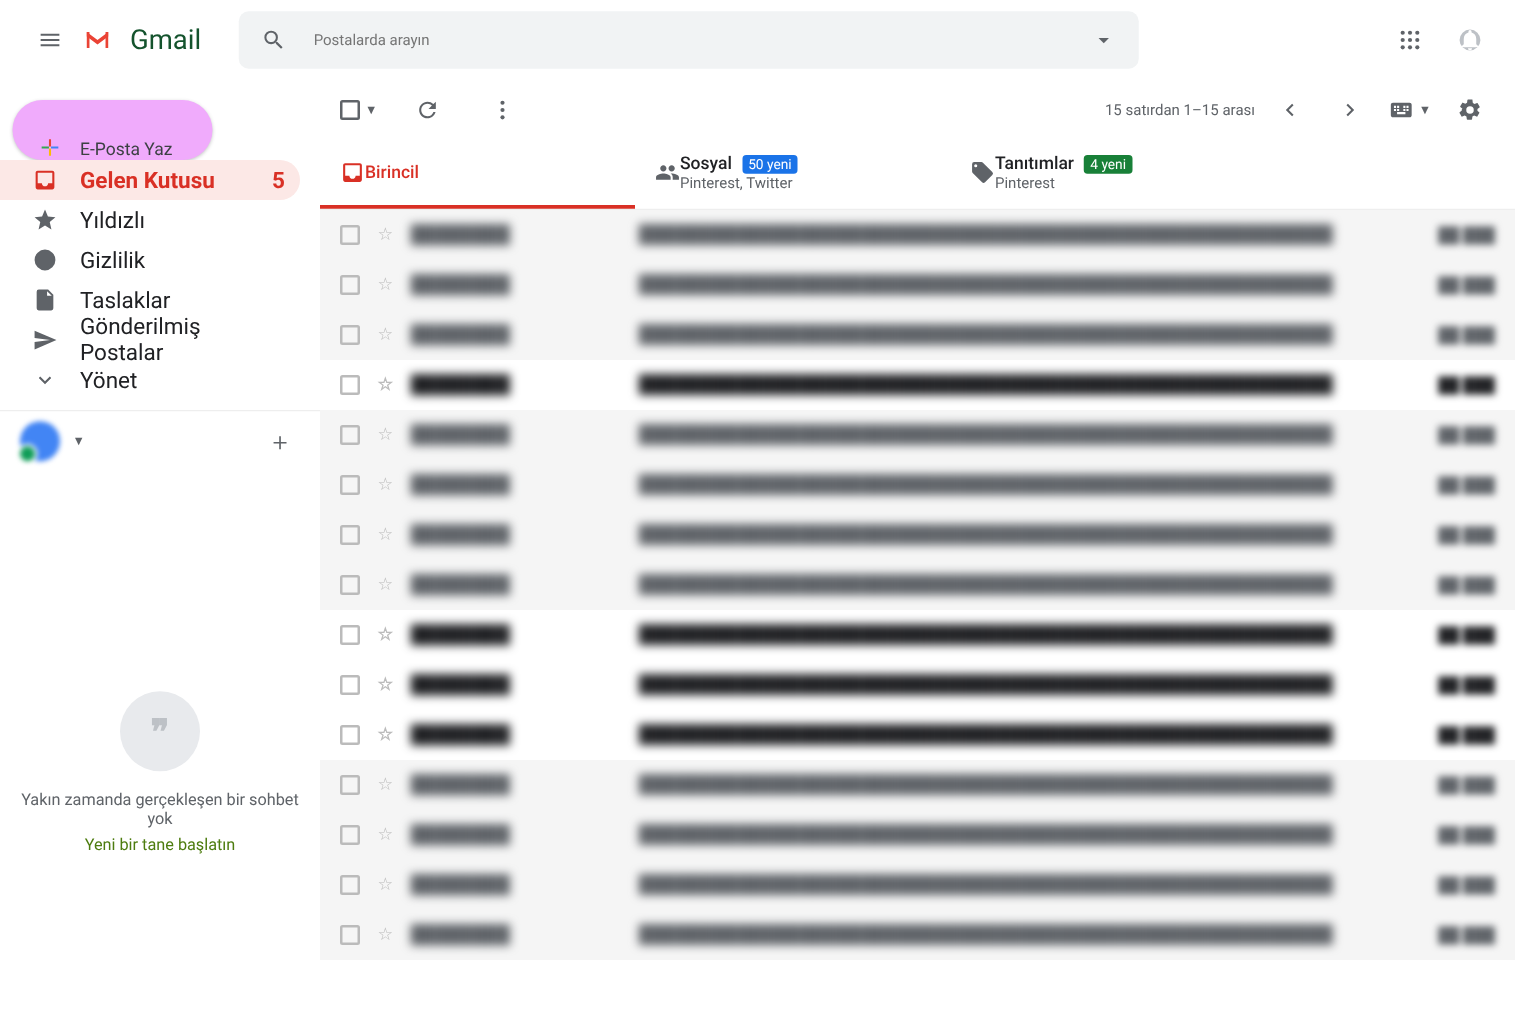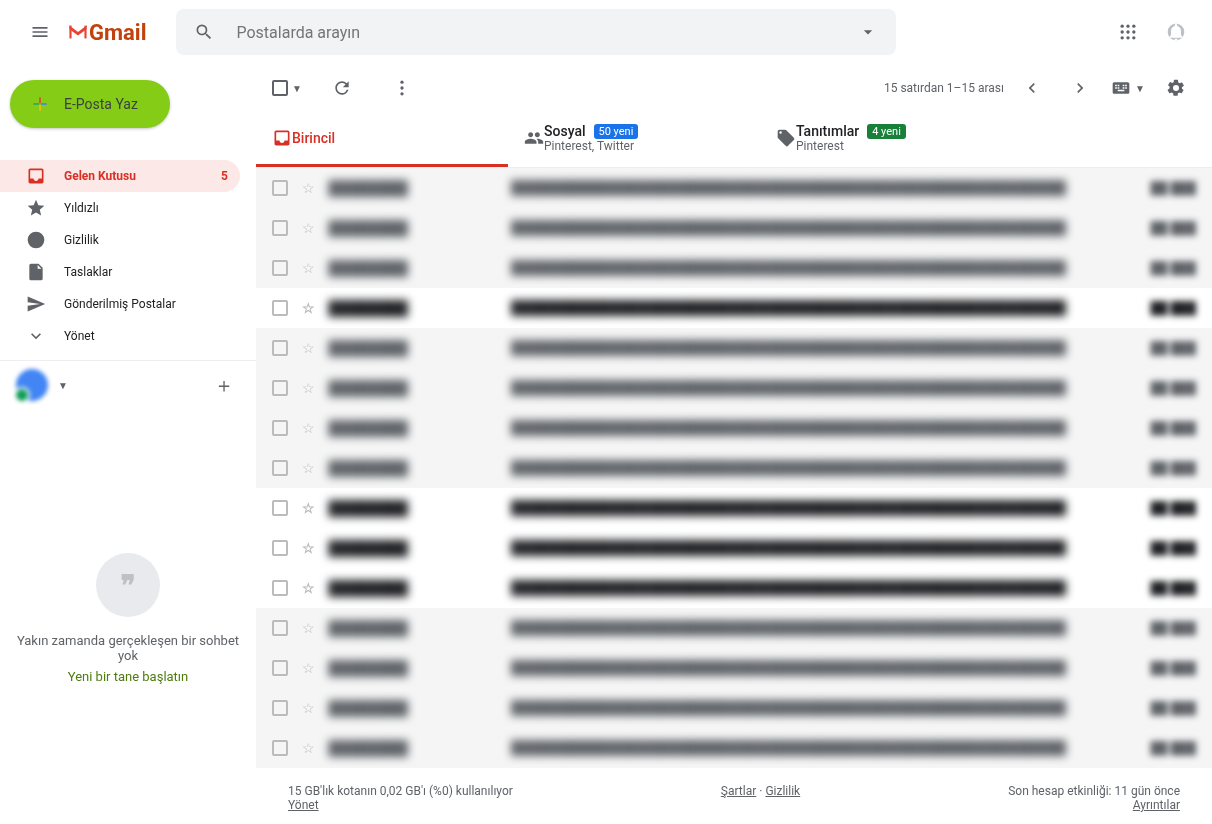--- a/index.html
+++ b/index.html
@@ -1,29 +1,29 @@
 <!DOCTYPE html>
 <html><head>
 <meta charset="utf-8">
 <style>
 *{margin:0;padding:0;box-sizing:border-box;font-family:Roboto,Arial,sans-serif}
 body{width:1212px;height:824px;overflow:hidden;background:#fff;color:#202124}
 .header{height:64px;display:flex;align-items:center;padding:0 16px;border-bottom:0}
 .menu-btn{width:48px;height:48px;border-radius:50%;display:flex;align-items:center;justify-content:center;cursor:pointer;color:#5f6368}
 .logo{display:flex;align-items:center;margin-left:4px;margin-right:30px}
-.logo-text{font-size:22px;color:#c2410c;margin-left:1px;font-weight:700}
+.logo-text{font-size:22px;color:#14532d;margin-left:16px;font-weight:400}
 .search-bar{flex:1;max-width:720px;height:46px;background:#f1f3f4;border-radius:8px;display:flex;align-items:center;padding:0 8px}
-.search-bar input{flex:1;border:none;background:transparent;font-size:16px;outline:none;padding:0 12px;color:#701a75}
+.search-bar input{flex:1;border:none;background:transparent;font-size:12px;outline:none;padding:0 12px;color:#701a75}
 .search-icon{width:40px;height:40px;display:flex;align-items:center;justify-content:center;color:#5f6368}
 .header-right{margin-left:auto;display:flex;align-items:center;gap:8px}
 .apps-icon,.notif-icon{width:40px;height:40px;border-radius:50%;display:flex;align-items:center;justify-content:center;color:#5f6368;cursor:pointer}
 .main{display:flex;height:760px}
 .sidebar{width:256px;padding-top:8px;display:flex;flex-direction:column}
-.compose{margin:8px 8px 32px 10px;height:48px;width:160px;border-radius:24px;box-shadow:0 1px 3px rgba(60,64,67,.3);display:flex;align-items:center;padding:0 20px;background:#84cc16;cursor:pointer;gap:14px;font-size:14px;color:#3c4043}
-.nav-item{height:32px;display:flex;align-items:center;padding:0 12px 0 26px;border-radius:0 16px 16px 0;margin-right:16px;cursor:pointer;font-size:12px;color:#202124}
+.compose{margin:8px 8px 0 10px;height:48px;width:160px;border-radius:24px;box-shadow:0 1px 3px rgba(60,64,67,.3);display:flex;align-items:flex-end;padding:0 20px;background:#f0abfc;cursor:pointer;gap:14px;font-size:14px;color:#3c4043}
+.nav-item{height:32px;display:flex;align-items:center;padding:0 12px 0 26px;border-radius:0 16px 16px 0;margin-right:16px;cursor:pointer;font-size:18px;color:#202124}
 .nav-item.active{background:#fce8e6;color:#d93025;font-weight:700}
 .nav-item .icon{width:20px;margin-right:18px;display:flex;align-items:center;justify-content:center;color:#5f6368}
 .nav-item.active .icon{color:#d93025}
 .nav-item .count{margin-left:auto;font-weight:700}
 .hangouts{margin-top:8px;border-top:1px solid #eee;padding:8px 16px;display:flex;align-items:center;justify-content:space-between}
 .hg-user{display:flex;align-items:center;gap:8px}
 .hg-avatar{width:32px;height:32px;border-radius:50%;background:#4285f4;position:relative;filter:blur(2px)}
 .hg-avatar::after{content:"";position:absolute;bottom:-2px;left:-2px;width:12px;height:12px;background:#0f9d58;border:2px solid #fff;border-radius:50%}
 .hg-plus{width:32px;height:32px;display:flex;align-items:center;justify-content:center;color:#5f6368;cursor:pointer;font-size:20px}
 .hg-empty{margin-top:auto;margin-bottom:140px;text-align:center;padding:0 16px;color:#5f6368;font-size:13px}
@@ -383,27 +383,14 @@
         </div>
         <div class="mail-row read">
           <div class="cb"></div>
           <span class="star">☆</span>
           <span class="sender">████████</span>
           <span class="subj">████████████████████████████████████████████████████████</span>
           <span class="date">██ ███</span>
         </div>
       </div>
 
-    <div class="footer">
-      <div class="left">
-        <div>15 GB'lık kotanın 0,02 GB'ı (%0) kullanılıyor</div>
-        <a href="#">Yönet</a>
-      </div>
-      <div class="mid">
-        <a href="#">Şartlar</a> · <a href="#">Gizlilik</a>
-      </div>
-      <div class="right">
-        <div>Son hesap etkinliği: 11 gün önce</div>
-        <a href="#">Ayrıntılar</a>
-      </div>
-    </div>
   </div>
 </div>
 
 </body></html>

